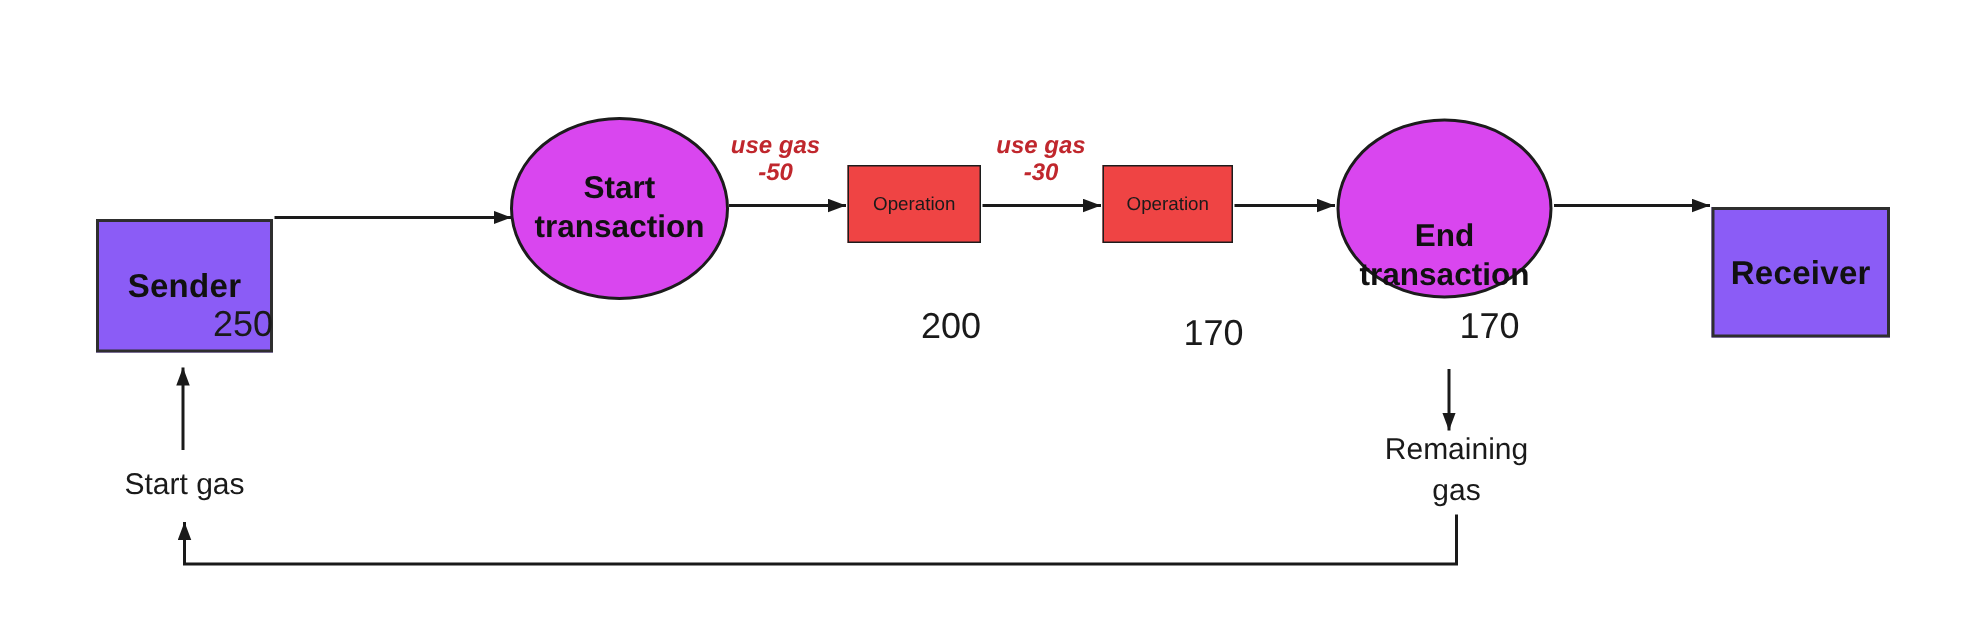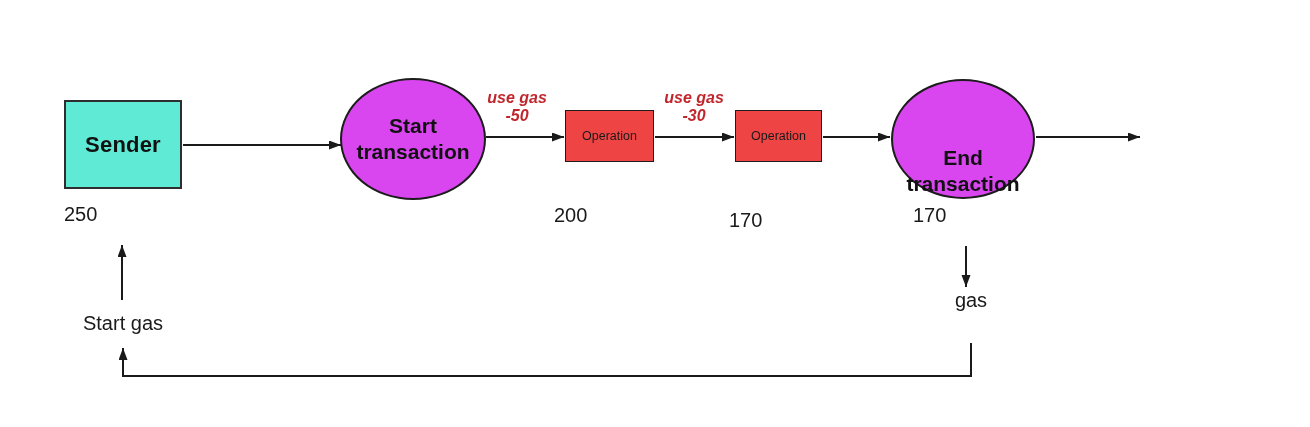--- a/index.html
+++ b/index.html
@@ -19,45 +19,46 @@
   }
   .node {
     position: absolute;
     display: flex;
     align-items: center;
     justify-content: center;
     text-align: center;
     box-sizing: border-box;
   }
   .rect-node {
-    background: #5eead4;
+    background: #8b5cf6;
     border: 2px solid #2e2e2e;
     font-weight: bold;
     font-size: 22px;
     letter-spacing: 0.2px;
+    margin-top: 46px;
   }
   .ellipse-node {
     background: #d946ef;
     border: 2px solid #1c1c1c;
     border-radius: 50%;
     font-weight: bold;
     font-size: 21px;
     line-height: 1.25;
     flex-direction: column;
   }
   .op-node {
     background: #ef4444;
     border: 1.5px solid #1c1c1c;
     font-size: 12.5px;
     color: #1a1a1a;
   }
   .value-label {
     position: absolute;
-    text-align: left;
-    font-size: 20px;
+    text-align: right;
+    font-size: 24px;
     color: #1a1a1a;
   }
   .gas-label {
     position: absolute;
     text-align: center;
     font-weight: bold;
     font-size: 16px;
     line-height: 1.15;
     color: #C0272D;
     flex-direction: column;
@@ -121,20 +122,24 @@
     <span>Operation</span>
   </div>
   <div class="value-label" style="left:729px; top:209px; width:100px;">170</div>
 
   <div class="node ellipse-node" style="left:891px; top:79px; width:144px; height:120px;justify-content:flex-end;">
     <span>End</span>
     <span>transaction</span>
   </div>
   <div class="value-label" style="left:913px; top:204px; width:100px;">170</div>
 
+  <div class="node rect-node" style="left:1141px; top:92px; width:119px; height:87px;">
+    <span>Receiver</span>
+  </div>
 
   <div class="side-label" style="left:62px; top:310px; width:122px;">Start gas</div>
 
   <div class="side-label" style="left:916px; top:287px; width:110px;">
+    <div>Remaining</div>
     <div>gas</div>
   </div>
 
 </div>
 
 </body></html>

